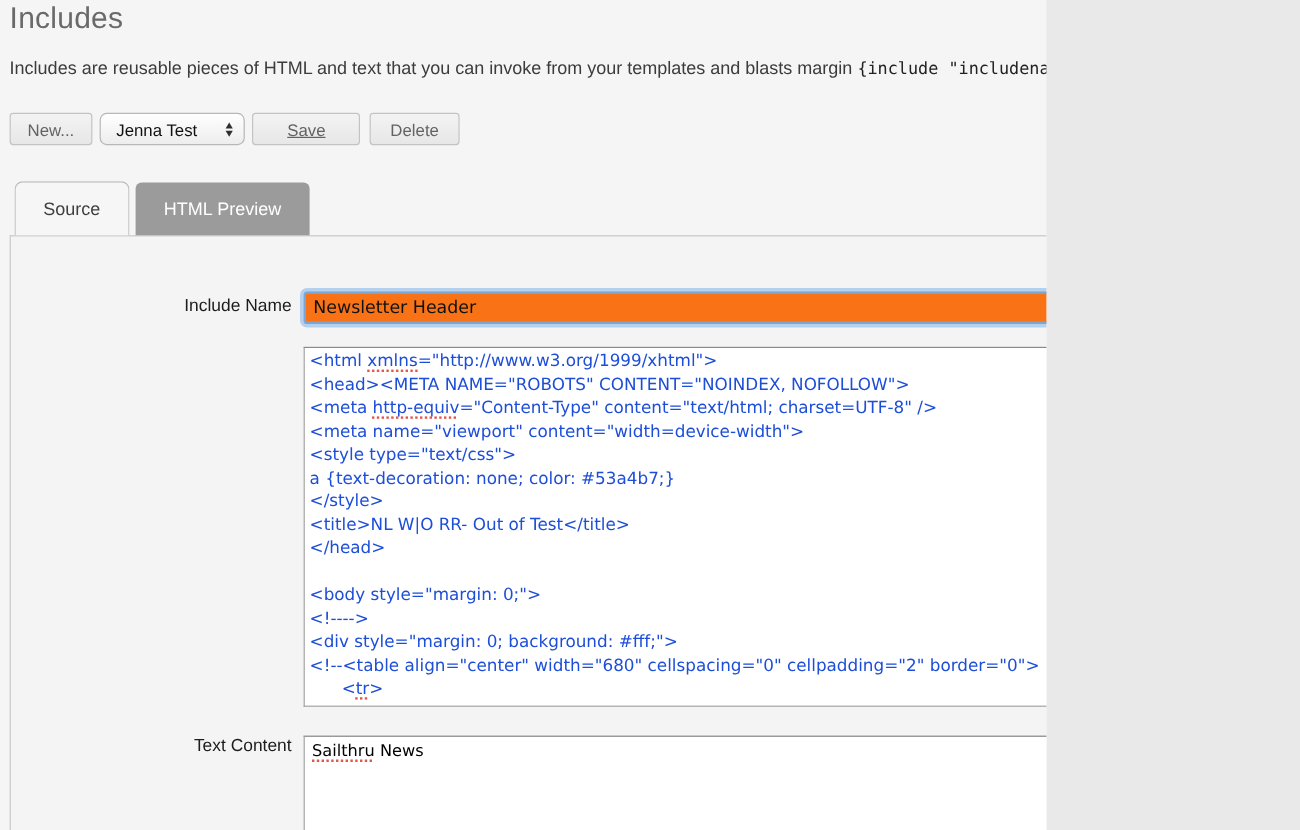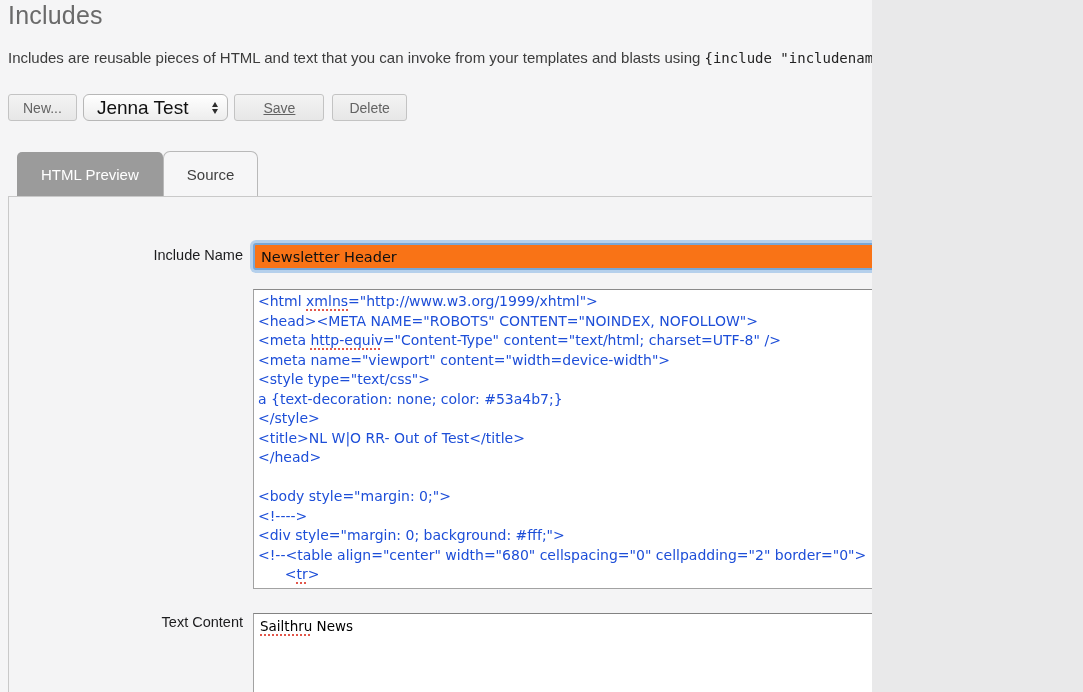--- a/index.html
+++ b/index.html
@@ -38,21 +38,21 @@
     display: inline-flex; align-items: center; justify-content: center;
     cursor: default;
   }
   .btn.save { margin-left: 6px; padding: 0 28px; text-decoration: underline; }
   .btn.delete { margin-left: 8px; padding: 0 16px; }
   .fake-select {
     margin-left: 6px; height: 27px; padding: 0 9px 0 13px;
     background: linear-gradient(#ffffff, #ededed);
     border: 1px solid #b7b7b7; border-radius: 6px;
     display: inline-flex; align-items: center;
-    font-size: 19px; color: #111; min-width: 120px; gap: 12px;
+    font-size: 14px; color: #111; min-width: 120px; gap: 12px;
   }
   .fake-select .sel-label { margin-right: 12px; }
   .updown { display: inline-flex; flex-direction: column; align-items: center; margin-left: auto; }
   .tri-up { width: 0; height: 0; border-left: 3.5px solid transparent; border-right: 3.5px solid transparent; border-bottom: 5px solid #2e2e2e; margin-bottom: 2px; }
   .tri-down { width: 0; height: 0; border-left: 3.5px solid transparent; border-right: 3.5px solid transparent; border-top: 5px solid #2e2e2e; }
 
   
   .tabbar { position: absolute; left: 12px; top: 151px; height: 45px; display: flex; z-index: 3; }
   .tab {
     height: 45px; display: inline-flex; align-items: center;
@@ -148,38 +148,38 @@
     cursor: text;
   }
 </style>
 </head>
 <body>
 
 <div class="page">
 
   <h1 class="page-title">Includes</h1>
 
-  <p class="intro"><span>Includes are reusable pieces of HTML and text that you can invoke from your templates and blasts using </span><code>{include "includename"}</code></p>
+  <p class="intro"><span>Includes are reusable pieces of HTML and text that you can invoke from your templates and blasts margin </span><code>{include "includename"}</code></p>
 
   <div class="toolbar">
     <button class="btn">New...</button>
     <div class="fake-select">
       <span class="sel-label">Jenna Test</span>
       <span class="updown">
         <i class="tri-up"></i>
           <i class="tri-down"></i>
       </span>
     </div>
     <button class="btn save">Save</button>
     <button class="btn delete">Delete</button>
   </div>
 
   <div class="tabbar">
+    <div class="tab active">Source</div>
     <div class="tab inactive">HTML Preview</div>
-    <div class="tab active">Source</div>
   </div>
 
   <div class="panel">
 
     <label class="field-label lbl-include">Include Name</label>
     <input class="name-input" type="text" value="Newsletter Header" style="">
 
     <div class="code-box">
       <div class="code-text"><div class="code-line"><span>&lt;html </span><span class="sq">xmlns</span><span>="http://www.w3.org/1999/xhtml"&gt;</span></div><div class="code-line"><span>&lt;head&gt;&lt;META NAME="ROBOTS" CONTENT="NOINDEX, NOFOLLOW"&gt;</span></div><div class="code-line"><span>&lt;meta </span><span class="sq">http-equiv</span><span>="Content-Type" content="text/html; charset=UTF-8" /&gt;</span></div><div class="code-line"><span>&lt;meta name="viewport" content="width=device-width"&gt;</span></div><div class="code-line"><span>&lt;style type="text/css"&gt;</span></div><div class="code-line"><span>a {text-decoration: none; color: #53a4b7;}</span></div><div class="code-line"><span>&lt;/style&gt;</span></div><div class="code-line"><span>&lt;title&gt;NL W|O RR- Out of Test&lt;/title&gt;</span></div><div class="code-line"><span>&lt;/head&gt;</span></div><div class="code-line">&nbsp;</div><div class="code-line"><span>&lt;body style="margin: 0;"&gt;</span></div><div class="code-line"><span>&lt;!----&gt;</span></div><div class="code-line"><span>&lt;div style="margin: 0; background: #fff;"&gt;</span></div><div class="code-line"><span>&lt;!--&lt;table align="center" width="680" cellspacing="0" cellpadding="2" border="0"&gt;</span></div><div class="code-line"><span>      &lt;</span><span class="sq">tr</span><span>&gt;</span></div></div>
       <div class="vscroll">

